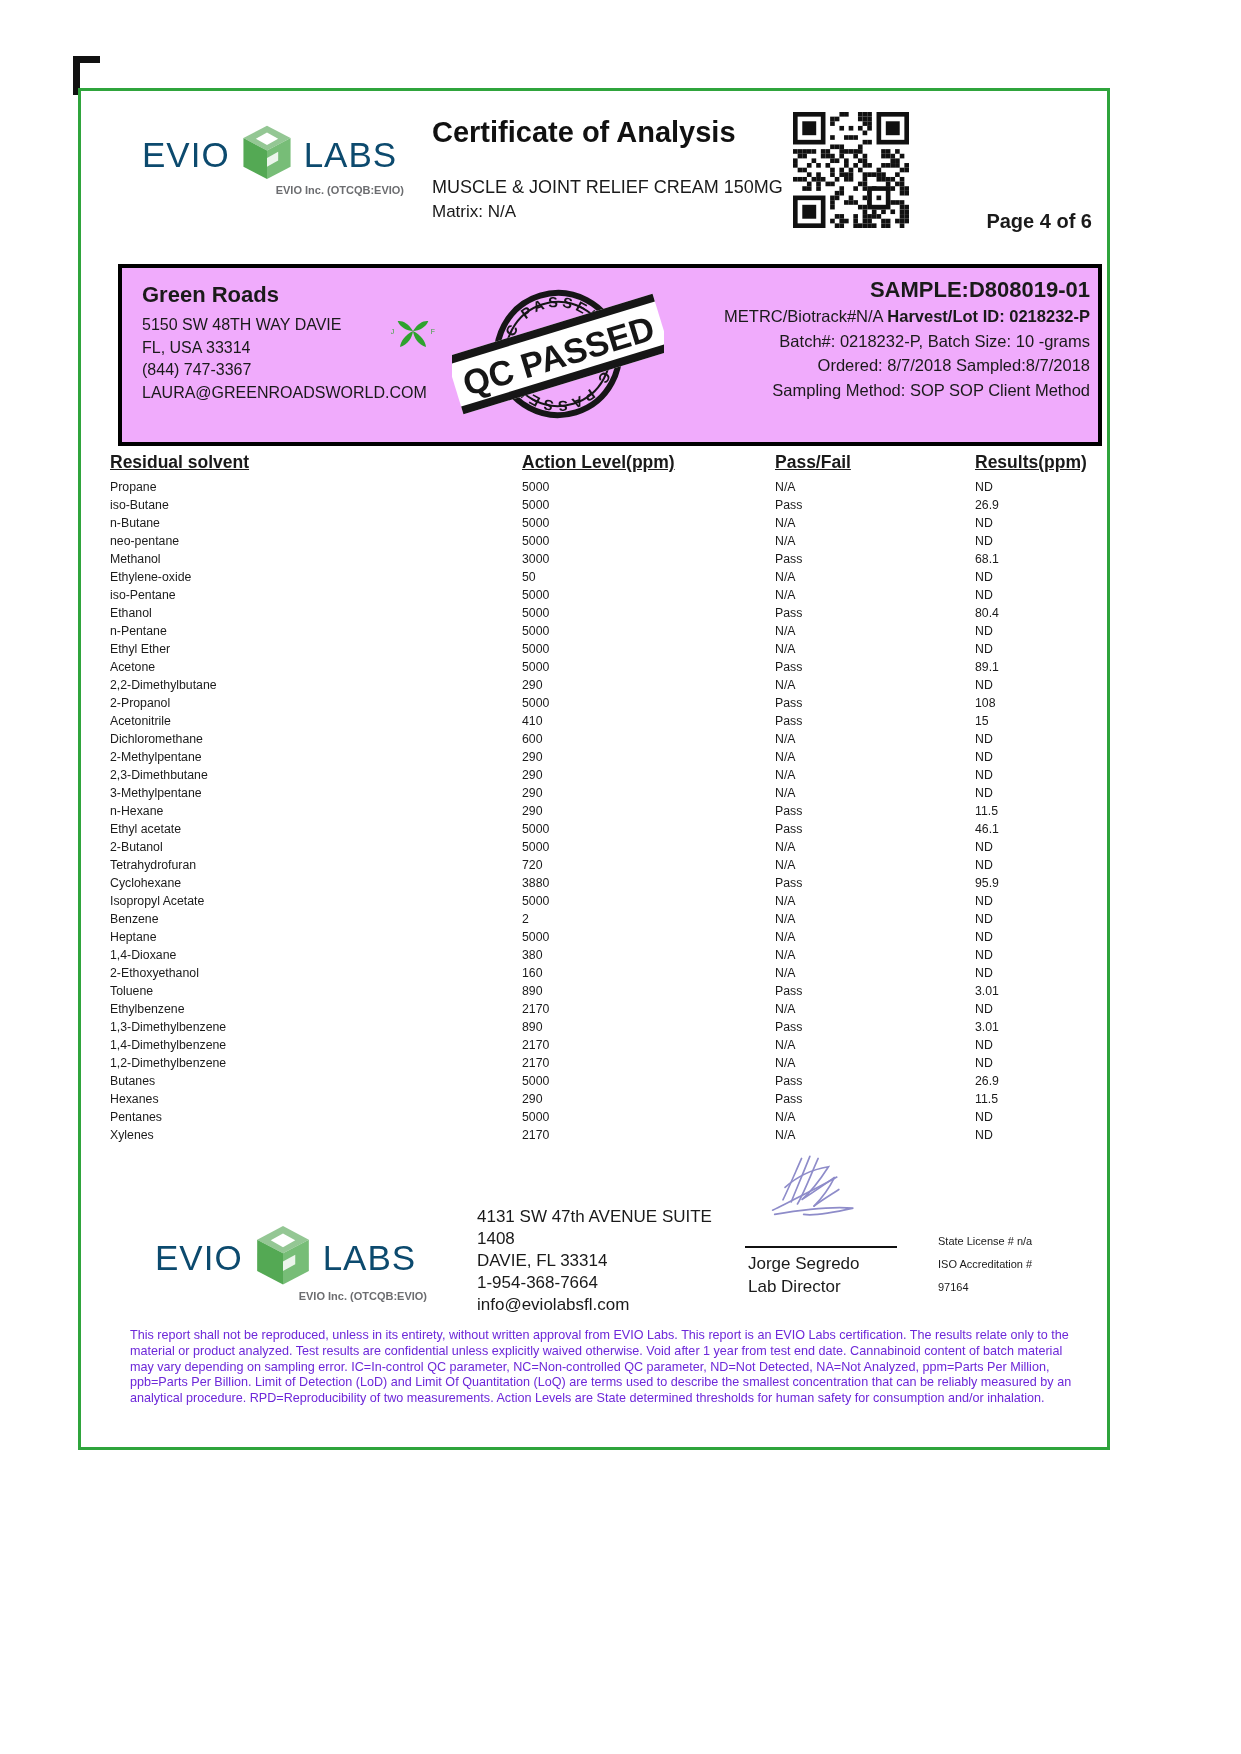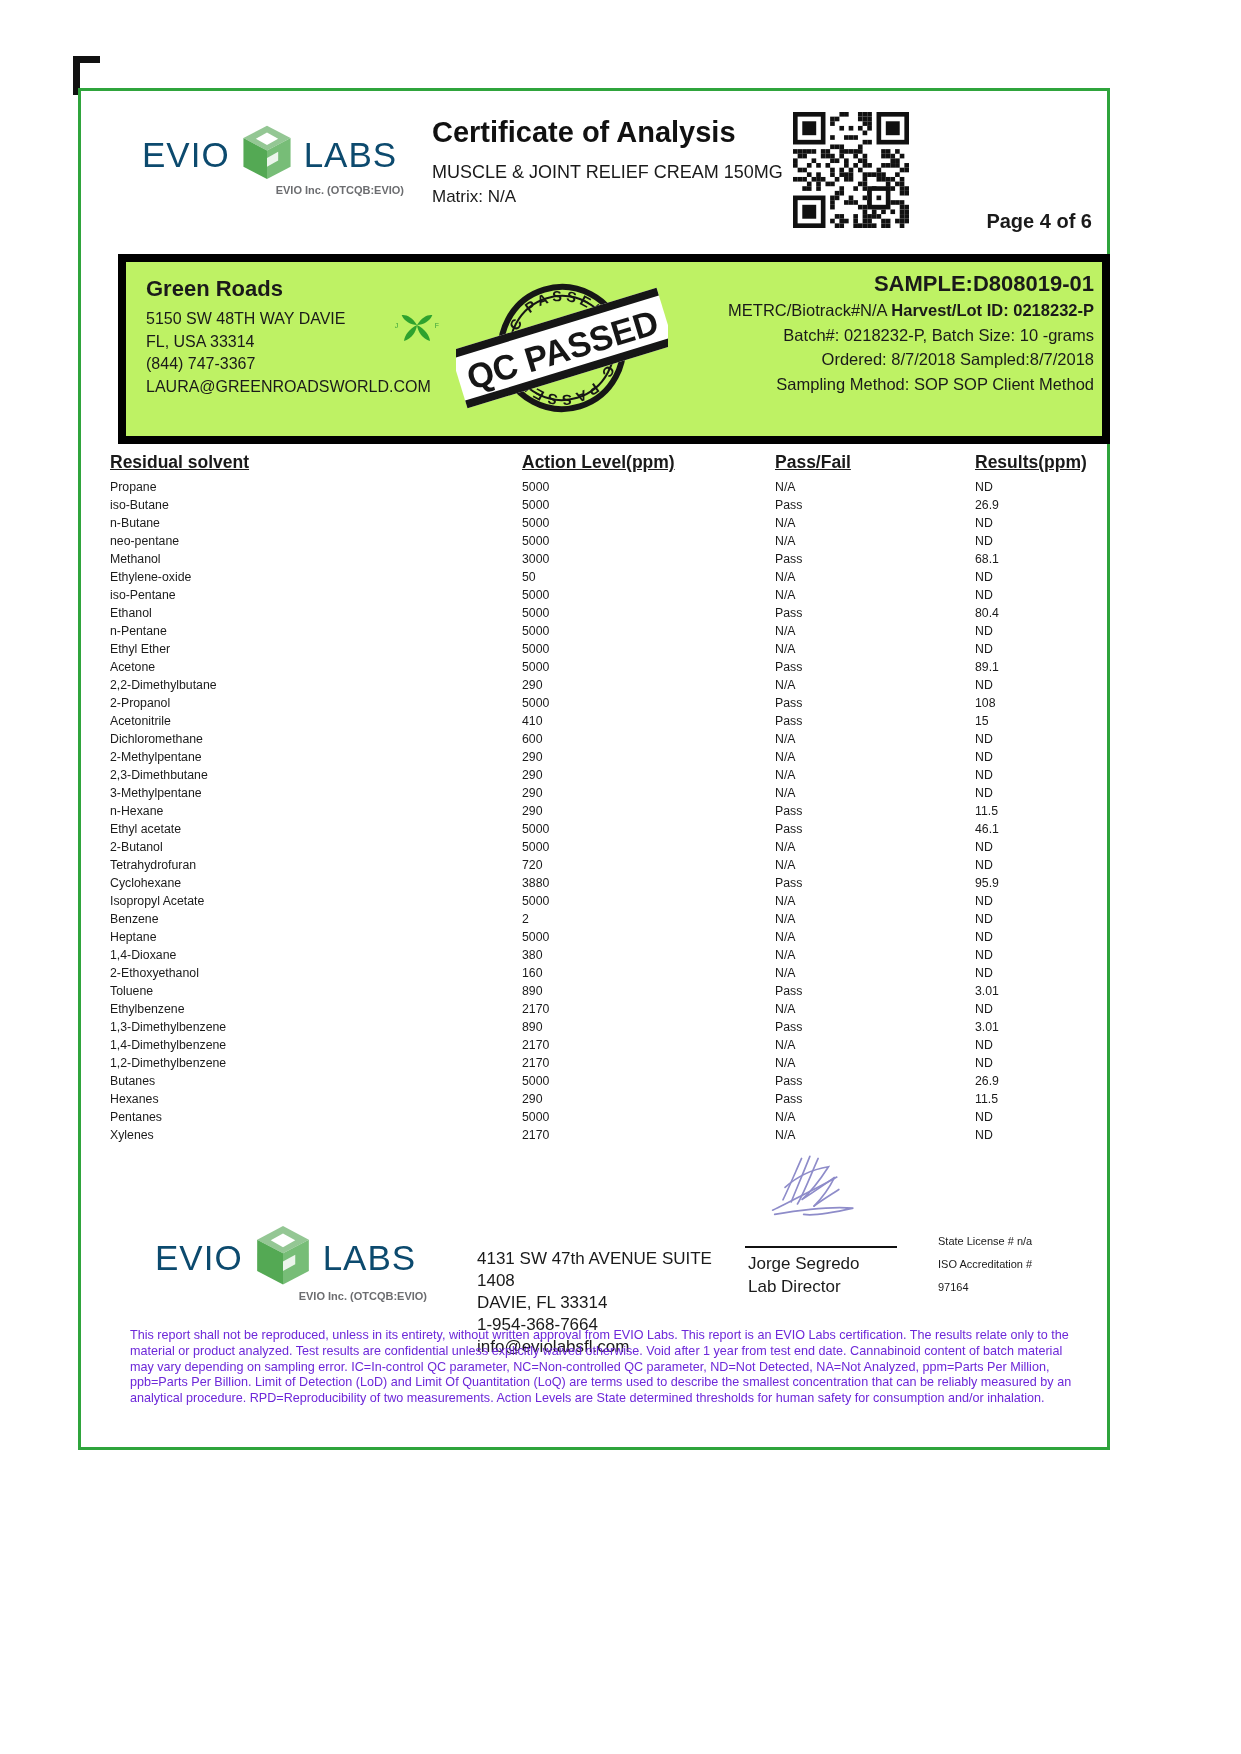--- a/index.html
+++ b/index.html
@@ -16,50 +16,50 @@
 
   
   .logo{display:flex;align-items:center;gap:6px;}
   .logo .word{font-size:35px;font-weight:normal;color:#0c4a6e;letter-spacing:1px;}
   .logo-sub{font-size:11px;font-weight:bold;color:#6c6d70;text-align:right;margin-top:-4px;}
   .header-logo{position:absolute;left:142px;top:122px;width:262px;}
   .footer-logo{position:absolute;left:155px;top:1222px;width:272px;}
 
   .title-block{position:absolute;left:432px;top:116px;}
   .doc-title{font-size:29px;font-weight:bold;color:#111;margin:0;}
-  .doc-product{font-size:18px;margin-top:13px;}
+  .doc-product{font-size:18px;margin-top:28px;}
   .doc-matrix{font-size:17px;margin-top:4px;}
 
   .qr{position:absolute;left:793px;top:112px;width:116px;height:116px;}
   .page-num{position:absolute;top:210px;left:850px;width:242px;text-align:right;
     font-size:20px;font-weight:bold;}
 
   
-  .client-box{position:absolute;left:118px;top:254px;width:976px;height:174px;
-    border:8px solid #000000;background:#bef264;}
+  .client-box{position:absolute;left:118px;top:264px;width:976px;height:174px;
+    border:4px solid #000000;background:#f0abfc;}
   .client-info{position:absolute;left:20px;top:14px;}
   .client-name{font-size:22px;font-weight:bold;margin-bottom:6px;}
   .client-line{font-size:16px;line-height:22.5px;}
   .plant-icon{position:absolute;left:268px;top:42px;width:46px;height:42px;}
   .stamp{position:absolute;left:330px;top:4px;width:212px;height:164px;}
   .sample-info{position:absolute;right:8px;top:8px;text-align:right;width:560px;}
   .sample-id{font-size:22px;font-weight:bold;line-height:28px;}
   .sample-line{font-size:16.5px;line-height:24.5px;}
   .sample-line b{font-weight:bold;}
 
   
   .solvent-table{position:absolute;left:110px;top:452px;width:988px;}
   .thead,.trow{display:grid;grid-template-columns:412px 253px 200px 123px;}
   .thead{font-size:17.5px;font-weight:bold;height:28px;text-decoration:underline;}
   .trow{height:18px;font-size:12.3px;color:#1b1b1b;}
   .tcell{white-space:nowrap;overflow:visible;}
 
   
   .signature{position:absolute;left:762px;top:1146px;width:104px;height:88px;}
-  .footer-address{position:absolute;left:477px;top:1206px;font-size:17px;line-height:22px;margin-top:42px;}
+  .footer-address{position:absolute;left:477px;top:1206px;font-size:17px;line-height:22px;}
   .sig-line{position:absolute;left:745px;top:1246px;width:152px;border-top:2px solid #111;}
   .signer{position:absolute;left:748px;top:1252px;font-size:17px;line-height:23px;}
   .license-block{position:absolute;left:938px;top:1230px;font-size:11px;line-height:23px;width:165px;}
 
   .disclaimer{position:absolute;left:130px;top:1328px;width:952px;
     font-size:12.6px;line-height:15.8px;color:#6d28d9;}
 </style>
 </head>
 <body>
 

